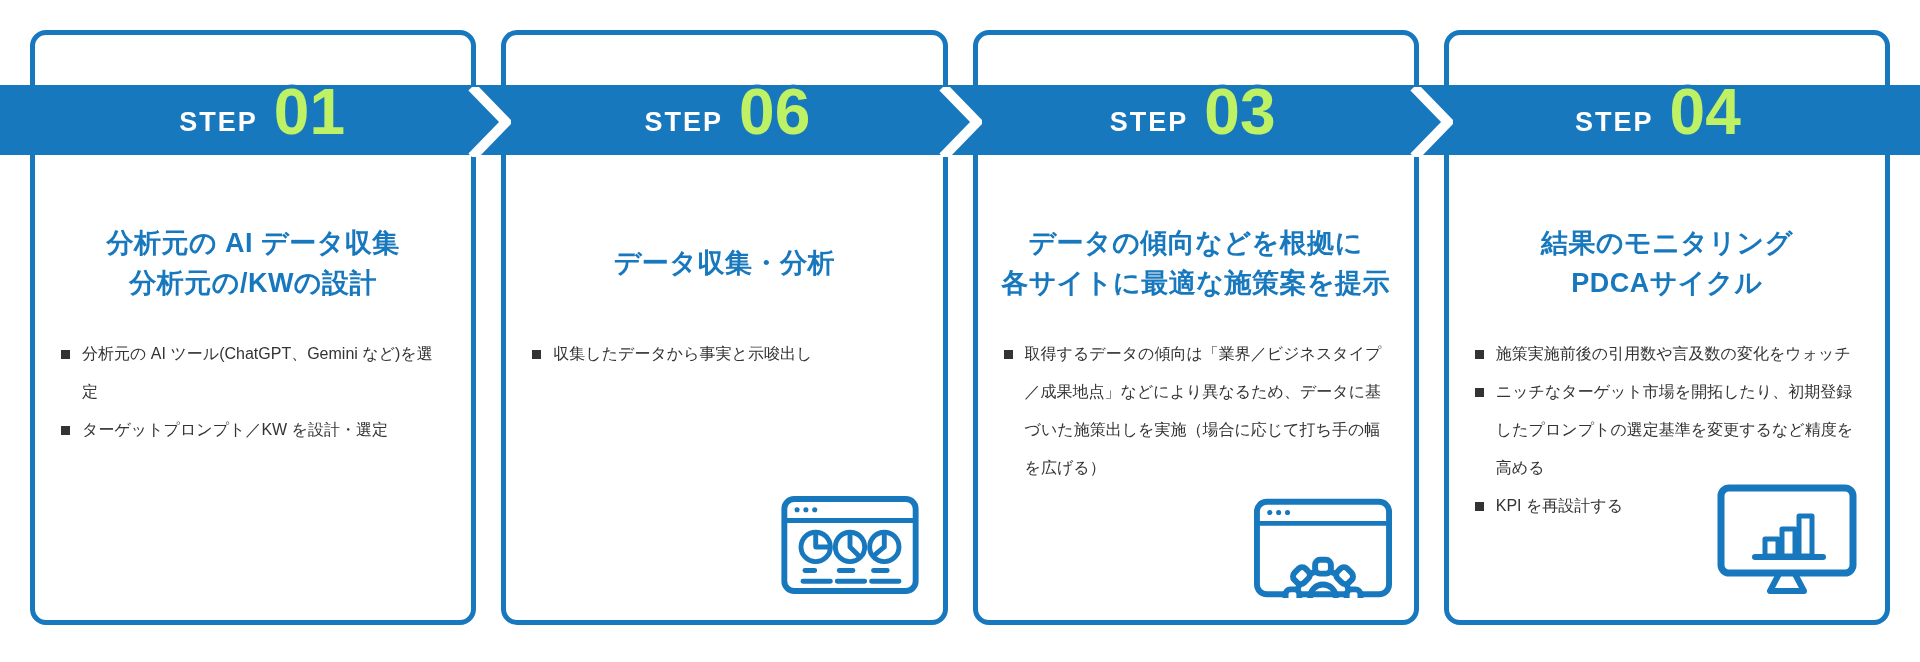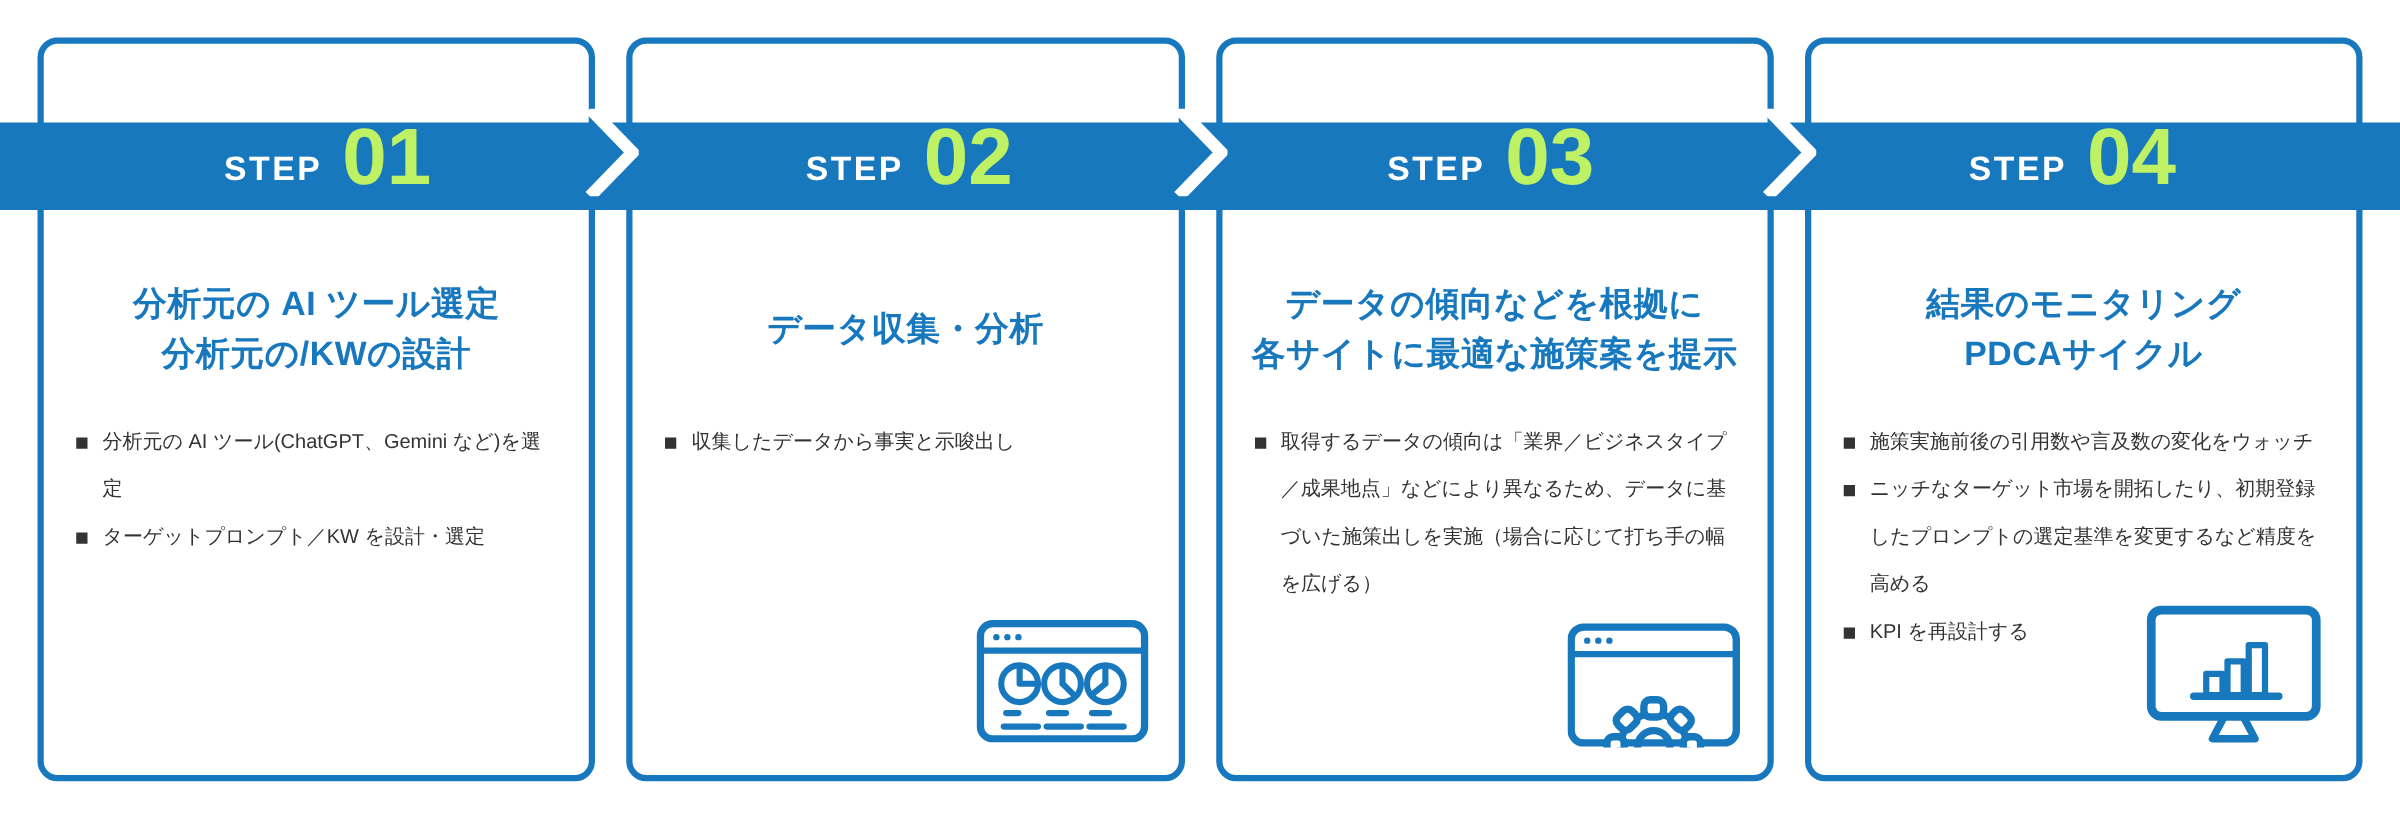--- a/index.html
+++ b/index.html
@@ -16,21 +16,21 @@
     display: flex; gap: 25px;
   }
   .card {
     position: relative; flex: 1 1 0;
     border: 5px solid #1878BE; border-radius: 16px;
     background: #ffffff; box-sizing: border-box;
   }
 
   
   .band {
-    position: absolute; left: 0; right: 0; top: 98px; height: 70px;
+    position: absolute; left: 0; right: 0; top: 85px; height: 70px;
     background: #1878BE; z-index: 3;
     display: flex; gap: 25px; padding: 0 42px; text-align: center;
   }
   .band-cell {
     flex: 1 1 0; display: flex; align-items: center; justify-content: center;
     gap: 16px; height: 70px;
   }
   .step-word {
     color: #ffffff; font-size: 27px; font-weight: 600; letter-spacing: 2px;
     margin-top: 4px;
@@ -73,21 +73,21 @@
 </style>
 </head>
 <body>
 
 <div class="canvas">
 
   <div class="cards">
 
     <section class="card">
       <div class="title">
-        <span>分析元の AI ツール選定</span>
+        <span>分析元の AI データ収集</span>
         <span>分析元の/KWの設計</span>
       </div>
       <ul class="bullets">
         <li class="bullet">
           <span class="sq"></span>
           <span>分析元の AI ツール(ChatGPT、Gemini など)を選定</span>
         </li>
         <li class="bullet">
           <span class="sq"></span>
           <span>ターゲットプロンプト／KW を設計・選定</span>
@@ -190,21 +190,21 @@
 
   </div>
 
   <div class="band">
     <div class="band-cell">
       <span class="step-word">STEP</span>
       <span class="step-num">01</span>
     </div>
     <div class="band-cell">
       <span class="step-word">STEP</span>
-      <span class="step-num">02</span>
+      <span class="step-num">06</span>
     </div>
     <div class="band-cell">
       <span class="step-word">STEP</span>
       <span class="step-num">03</span>
     </div>
     <div class="band-cell">
       <span class="step-word">STEP</span>
       <span class="step-num">04</span>
     </div>
   </div>

